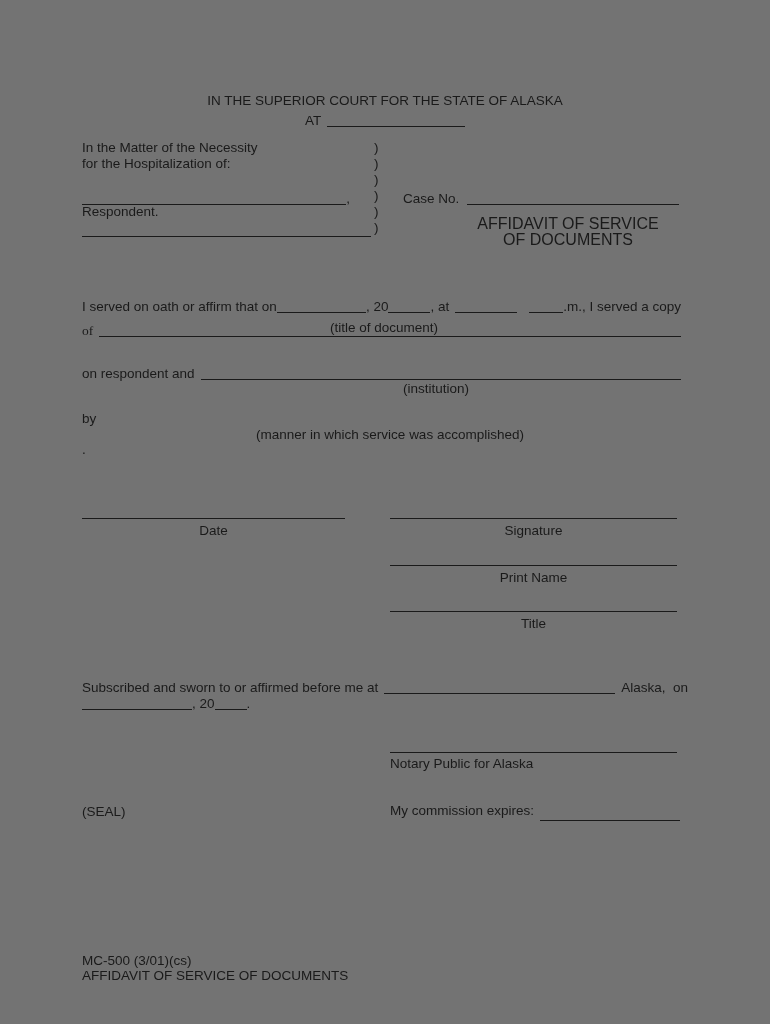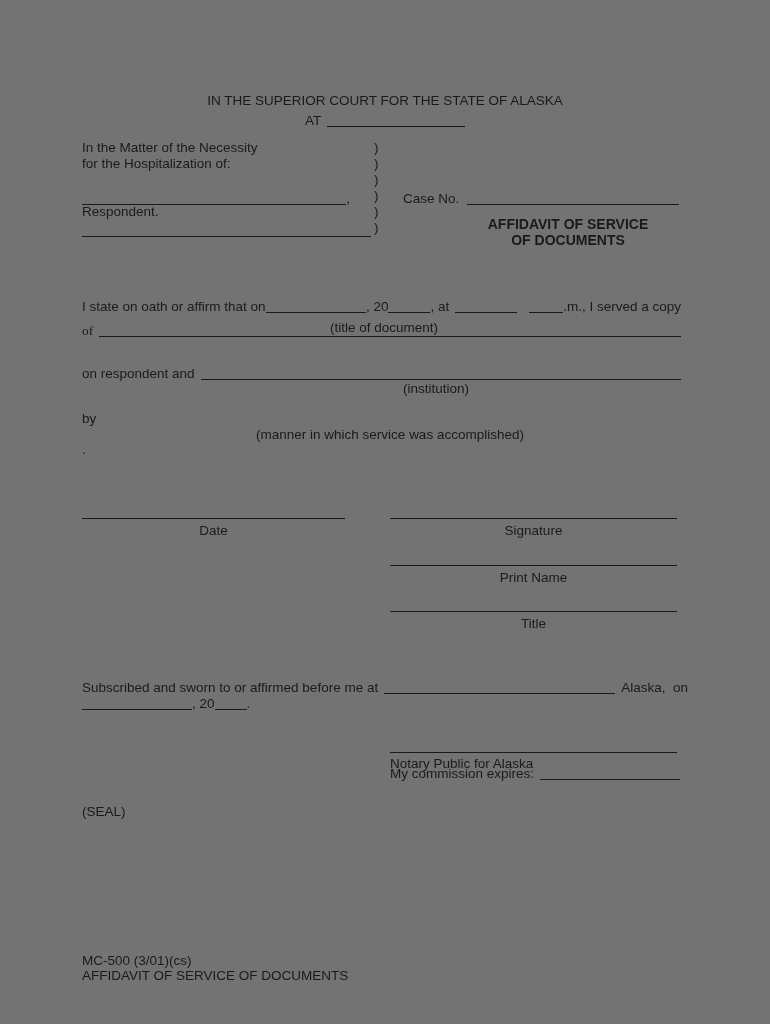--- a/index.html
+++ b/index.html
@@ -19,21 +19,21 @@
   .row span { white-space: pre; }
   .blank {
     display: inline-block;
     height: 14px;
     border-bottom: 1.5px solid #1a1a1a;
     position: relative;
     top: 2px;
   }
   .fill { flex: 1 1 auto; }
   .center { text-align: center; }
-  .bold { font-weight: bold; font-size: 14px; }
+  .bold { font-weight: normal; font-size: 16px; }
   .parens div { line-height: 16px; height: 16px; }
   .sig-group { position: absolute; }
   .sig-line { border-top: 1.5px solid #1a1a1a; height: 0; }
   .sig-label { text-align: center; padding-top: 4px; }
   .caption-note { position: absolute; transform: translateX(-50%); white-space: nowrap; }
   .footer-line { line-height: 15px; }
 </style>
 </head>
 <body>
 
@@ -67,21 +67,21 @@
   <div class="row" style="left:403px; top:188px; width:276px;">
     <span>Case No.</span>
       <span class="blank fill" style="margin-left:8px;"></span>
   </div>
   <div class="abs center bold" style="left:455px; top:216px; width:226px;">
     <div>AFFIDAVIT OF SERVICE</div>
     <div>OF DOCUMENTS</div>
   </div>
 
   <div class="row" style="left:82px; top:296px; width:599px;">
-    <span>I state on oath or affirm that on</span>
+    <span>I served on oath or affirm that on</span>
       <span class="blank fill" style="min-width:60px;"></span>
       <span>, 20</span>
       <span class="blank" style="width:42px;"></span>
       <span>, at</span>
       <span class="blank" style="width:62px; margin-left:6px;"></span>
       <span class="blank" style="width:34px; margin-left:12px;"></span>
       <span>.m., I served a copy</span>
   </div>
 
   <div class="row" style="left:82px; top:320px; width:599px;font-family:Liberation Serif, serif;">
@@ -128,21 +128,21 @@
   <div class="row" style="left:82px; top:693px; width:300px;">
     <span class="blank" style="width:110px;"></span>
       <span>, 20</span>
       <span class="blank" style="width:32px;"></span>
       <span>.</span>
   </div>
 
   <div class="abs" style="left:82px; top:756px;margin-top:48px;">(SEAL)</div>
   <div class="sig-line abs" style="left:390px; top:752px; width:287px;"></div>
   <div class="abs" style="left:390px; top:756px;">Notary Public for Alaska</div>
-  <div class="row" style="left:390px; top:763px; width:290px;">
+  <div class="row" style="left:390px; top:803px; width:290px;align-items:flex-end;">
     <span>My commission expires:</span>
       <span class="blank fill" style="margin-left:6px;"></span>
   </div>
 
   <div class="abs" style="left:82px; top:953px;">
     <div class="footer-line">MC-500 (3/01)(cs)</div>
     <div class="footer-line">AFFIDAVIT OF SERVICE OF DOCUMENTS</div>
   </div>
 
 </div>

